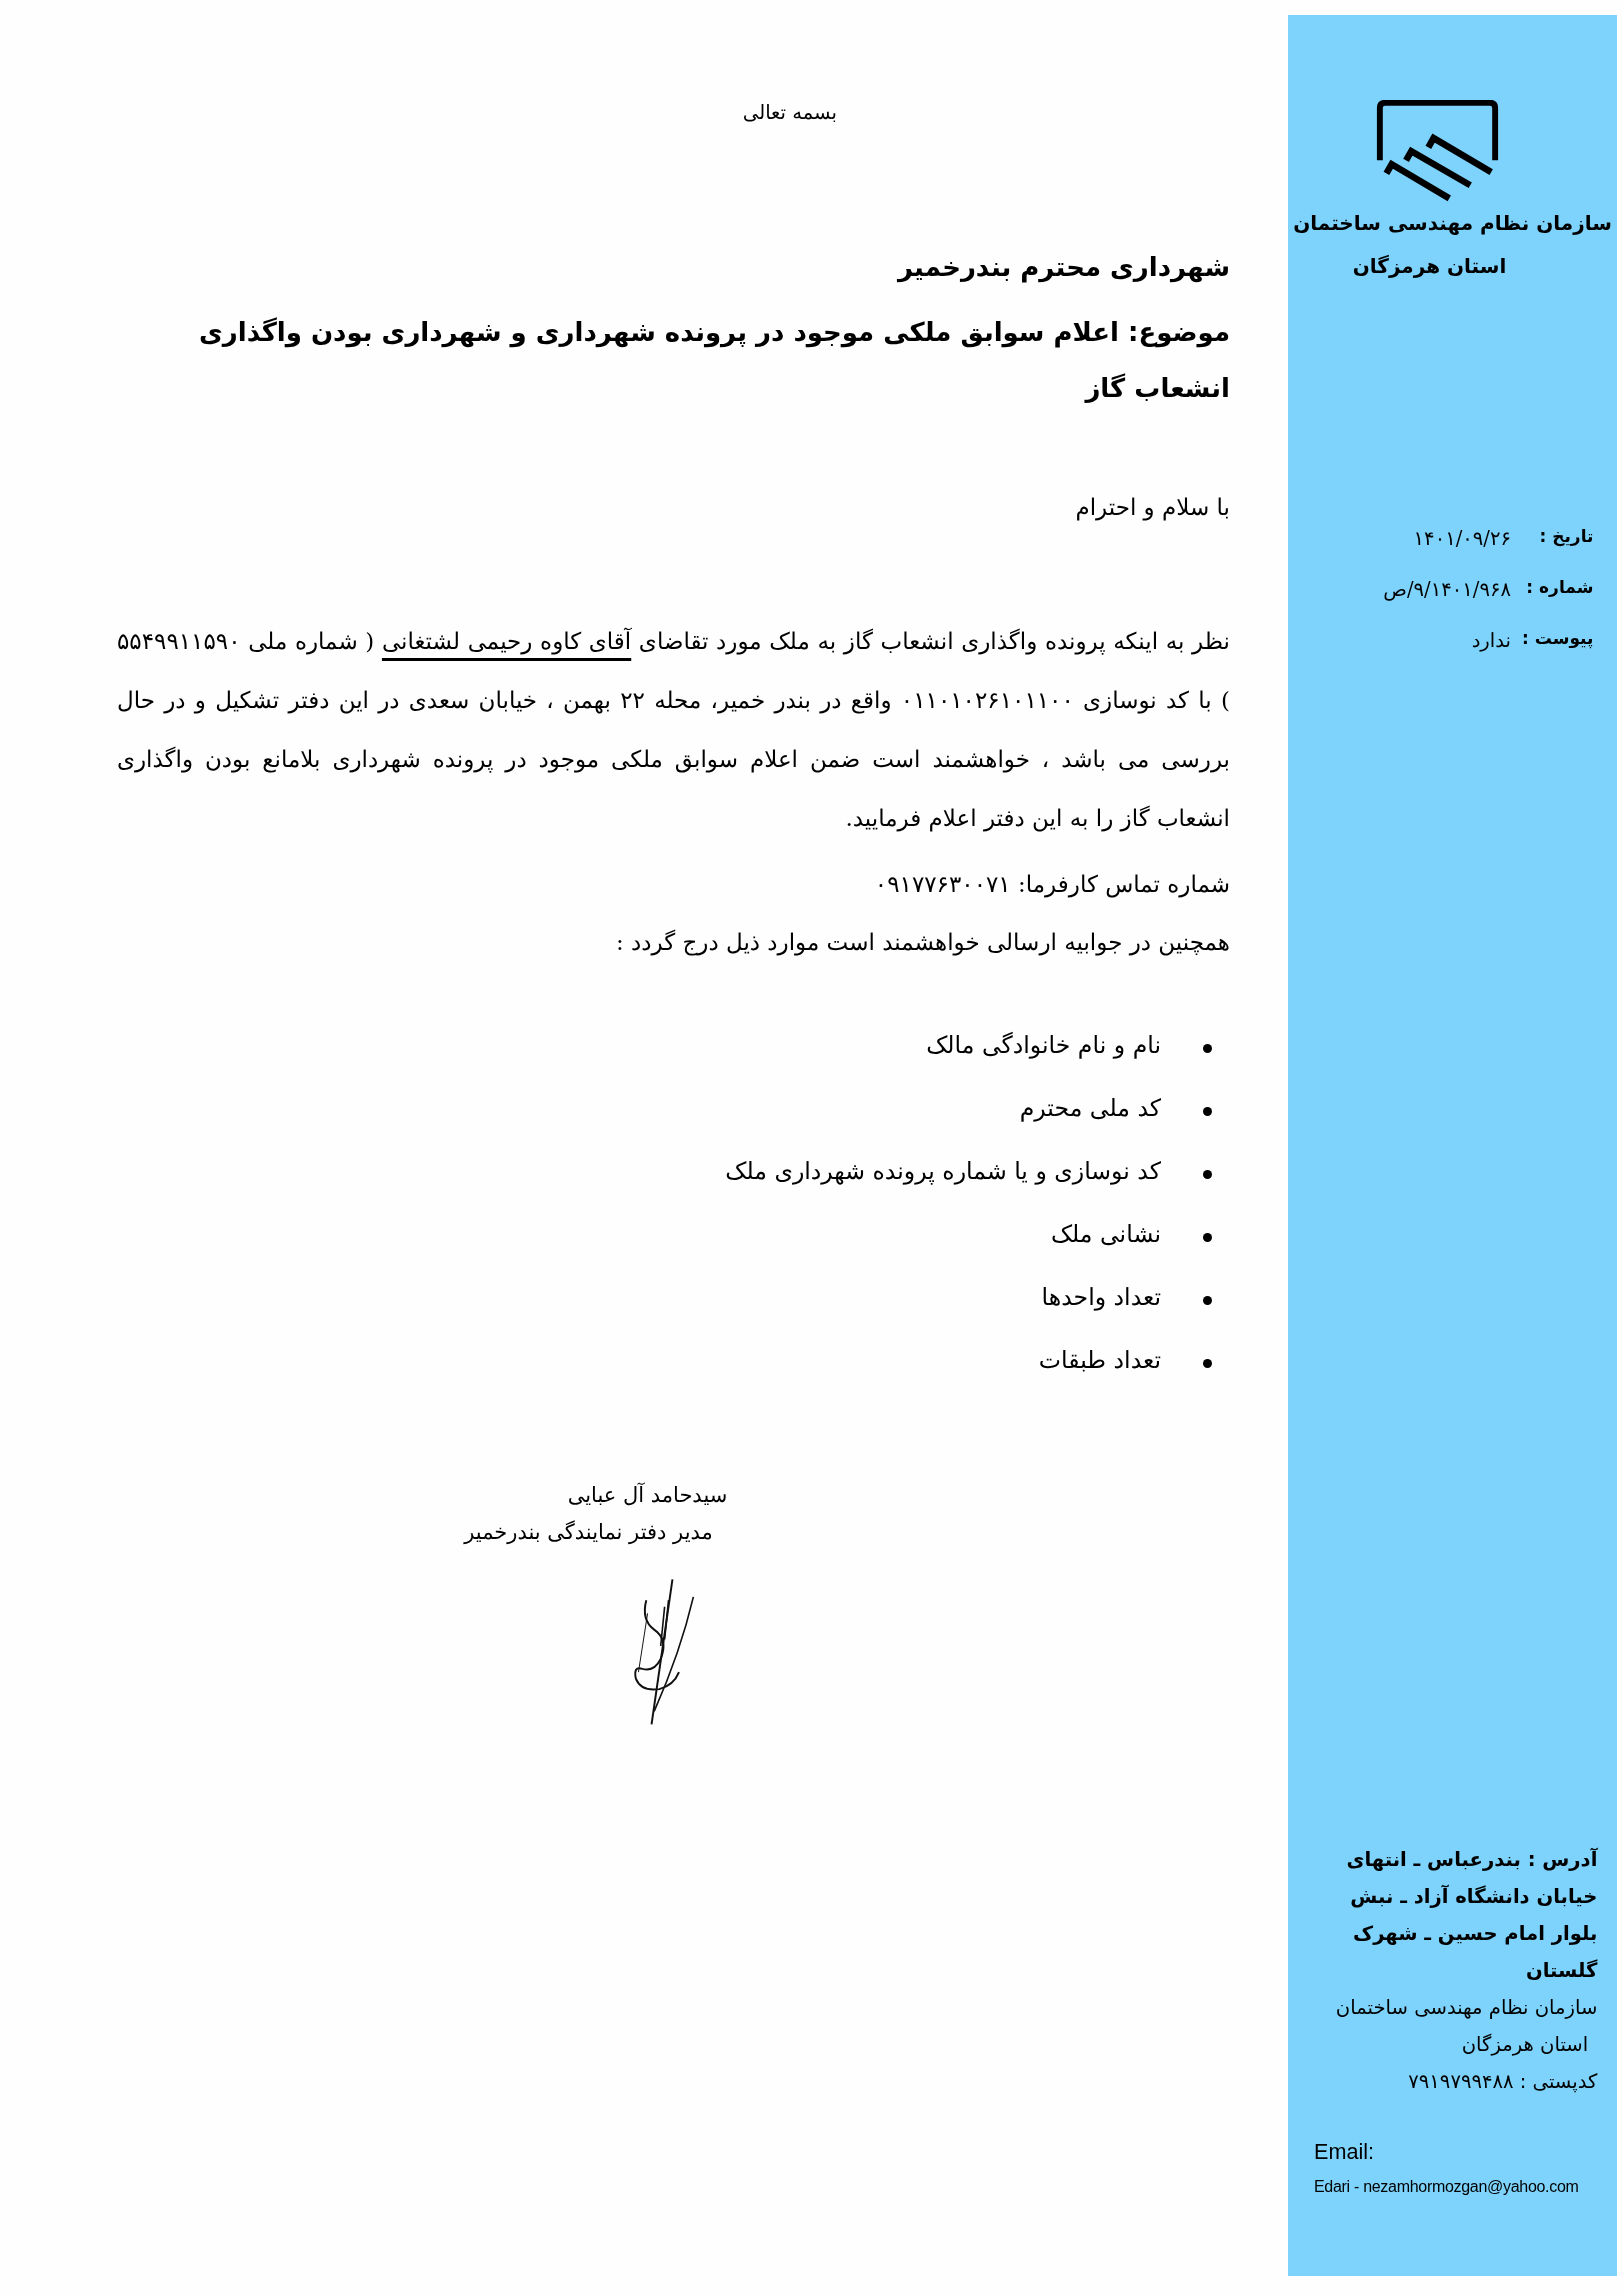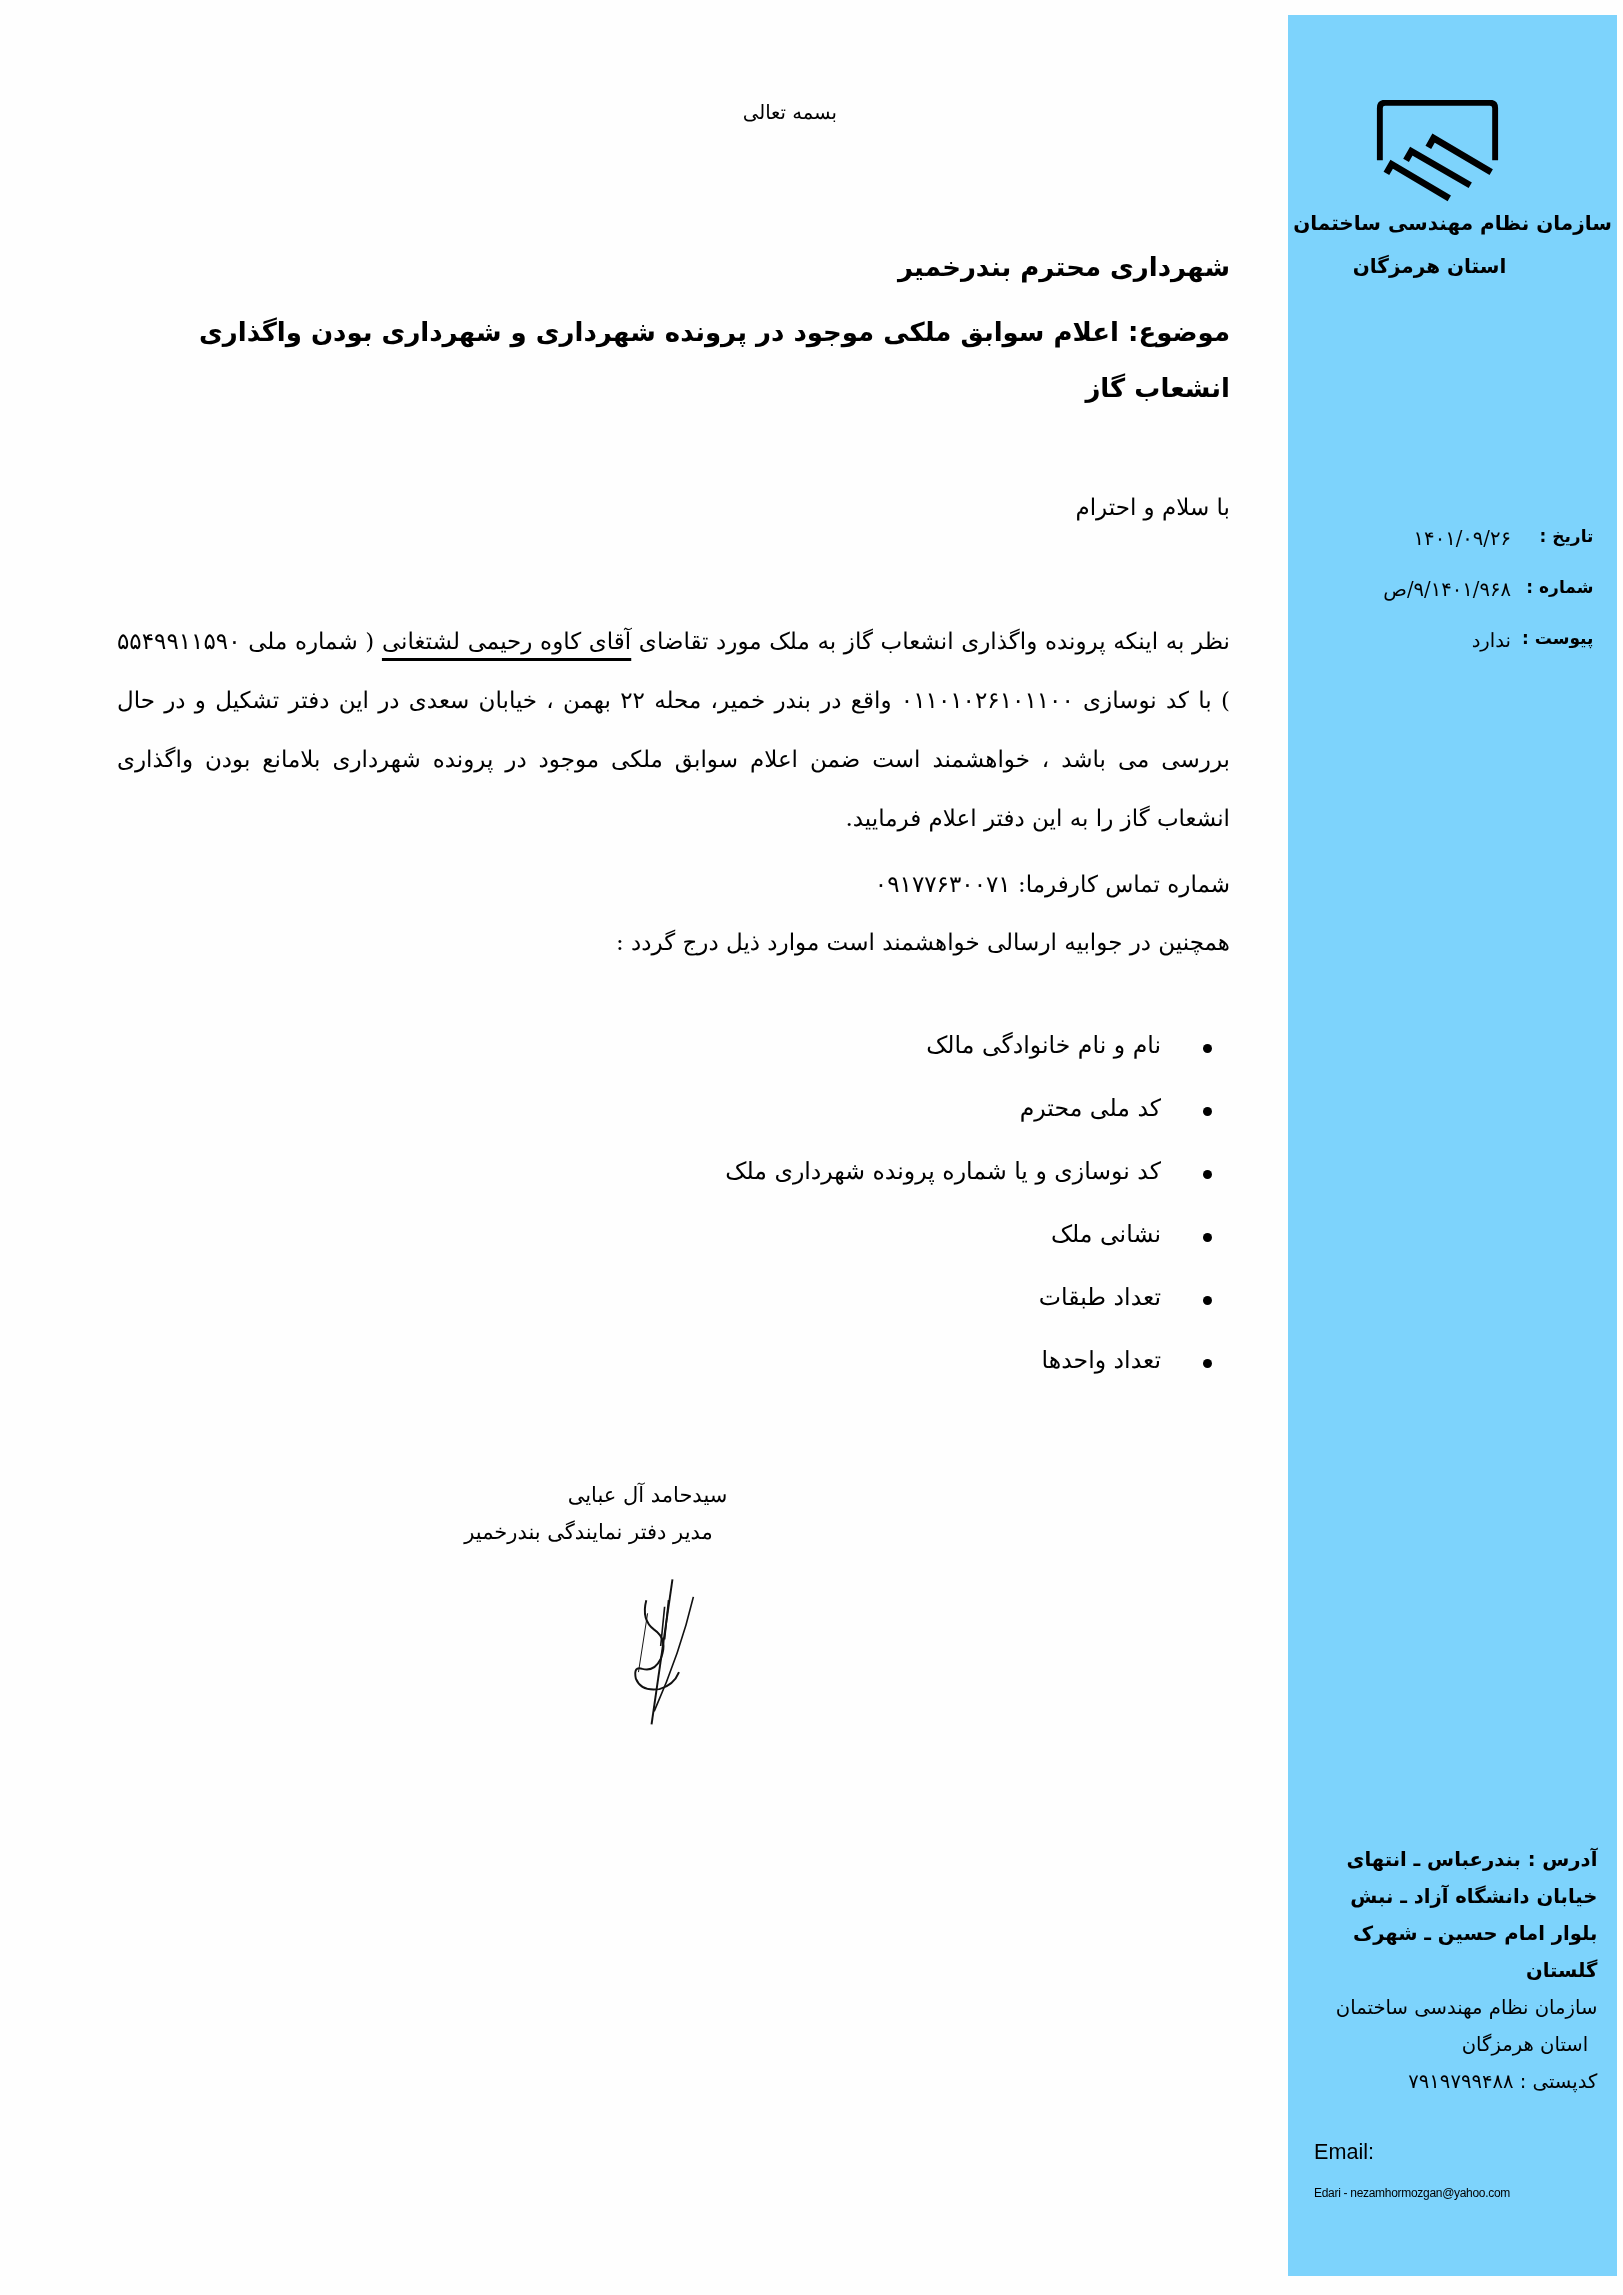--- a/index.html
+++ b/index.html
@@ -108,23 +108,23 @@
       top: 2124px;
       font-family: "Liberation Sans", sans-serif;
       direction: ltr;
       text-align: left;
     }
     .email-label {
       font-size: 21.6px;
       display: block;
     }
     .email-value {
-      font-size: 12px;
+      font-size: 16px;
       display: block;
-      margin-top: 21px;
+      margin-top: 13px;
       letter-spacing: -0.3px;
     }
 
     
     .main {
       position: absolute;
       left: 124px;
       top: 0;
       width: 1106px;
       height: 2295px;
@@ -293,22 +293,22 @@
     <div class="paragraph"><span>نظر به اینکه پرونده واگذاری انشعاب گاز به ملک مورد تقاضای </span><span class="underline">آقای کاوه رحیمی لشتغانی</span><span> ( شماره ملی ۵۵۴۹۹۱۱۵۹۰ ) با کد نوسازی ۰۱۱۰۱۰۲۶۱۰۱۱۰۰ واقع در بندر خمیر، محله ۲۲ بهمن ، خیابان سعدی در این دفتر تشکیل و در حال بررسی می باشد ، خواهشمند است ضمن اعلام سوابق ملکی موجود در پرونده شهرداری بلامانع بودن واگذاری انشعاب گاز را به این دفتر اعلام فرمایید.</span></div>
 
     <div class="contact-line">شماره تماس کارفرما: ۰۹۱۷۷۶۳۰۰۷۱</div>
     <div class="request-line">همچنین در جوابیه ارسالی خواهشمند است موارد ذیل درج گردد :</div>
 
     <ul class="items">
       <li class="item"><span class="bullet"></span><span>نام و نام خانوادگی مالک</span></li>
       <li class="item"><span class="bullet"></span><span>کد ملی محترم</span></li>
       <li class="item"><span class="bullet"></span><span>کد نوسازی و یا شماره پرونده شهرداری ملک</span></li>
       <li class="item"><span class="bullet"></span><span>نشانی ملک</span></li>
+      <li class="item"><span class="bullet"></span><span>تعداد واحدها</span></li>
       <li class="item"><span class="bullet"></span><span>تعداد طبقات</span></li>
-      <li class="item"><span class="bullet"></span><span>تعداد واحدها</span></li>
     </ul>
   </main>
 
   <div class="signature-block">
     <span class="signer-name">سیدحامد آل عبایی</span>
     <span class="signer-title">مدیر دفتر نمایندگی بندرخمیر</span>
   </div>
 
   <svg class="signature" viewBox="0 0 130 240">
     <path d="M68 8 L36 230" fill="none" stroke="#111" stroke-width="3"></path>

